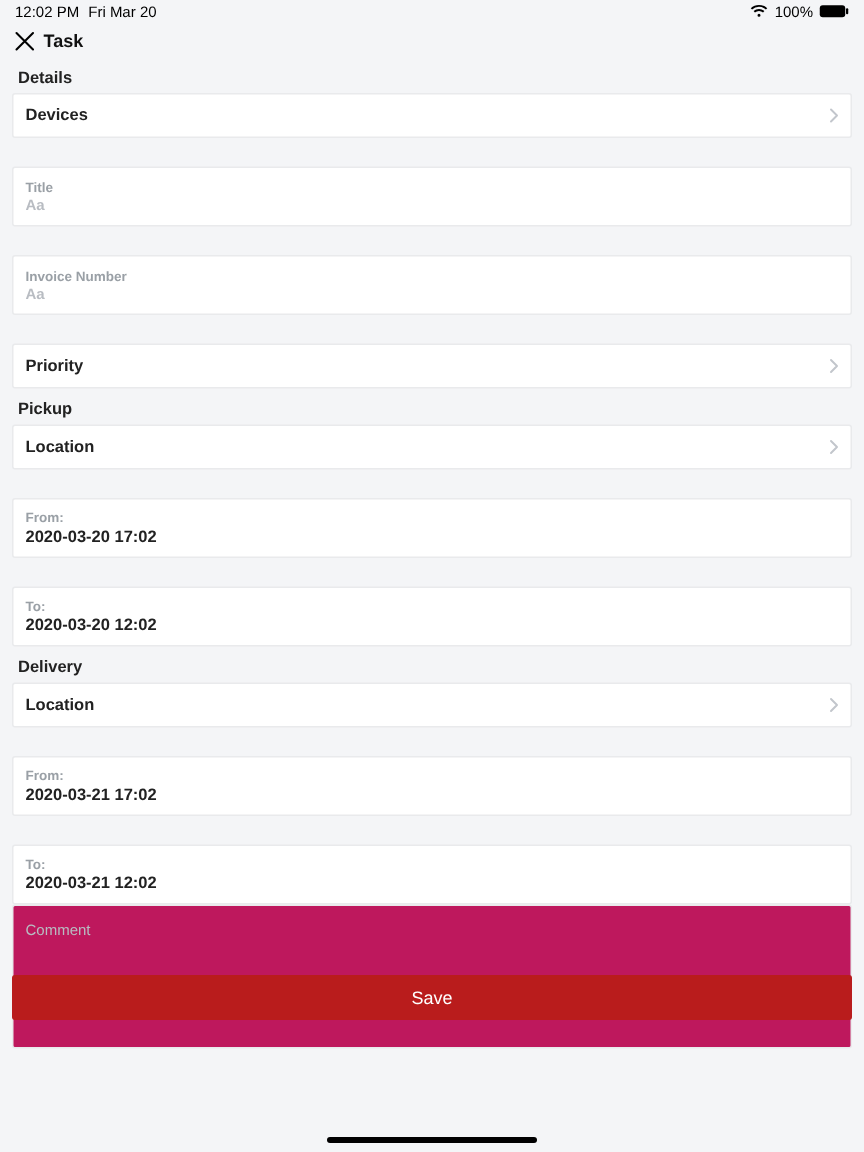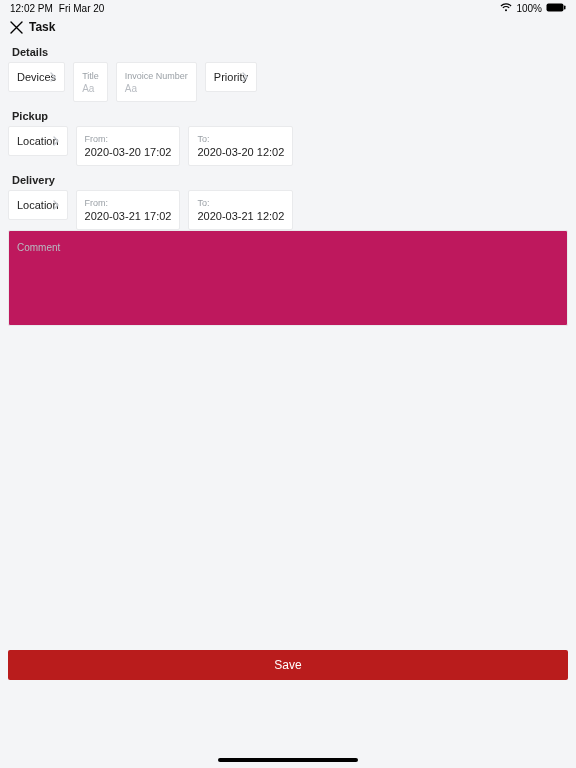--- a/index.html
+++ b/index.html
@@ -5,21 +5,21 @@
     * { box-sizing: border-box; margin: 0; padding: 0; }
     html, body { width: 576px; height: 768px; font-family: -apple-system, "Helvetica Neue", Arial, sans-serif; background: #f4f5f7; color: #111; overflow: hidden; }
     .status-bar { display: flex; align-items: center; height: 16px; padding: 0 10px; font-size: 10px; font-weight: 500; color: #000; }
     .status-left { display: flex; gap: 6px; }
     .status-right { margin-left: auto; display: flex; align-items: flex-start; gap: 4px; }
     .wifi-icon svg, .battery-icon svg { display: block; }
     .nav-bar { display: flex; align-items: center; height: 22px; padding: 0 10px; gap: 6px; }
     .nav-title { font-size: 12px; font-weight: 600; }
     .close-x svg { display: block; }
     .section-header { font-size: 11px; font-weight: 600; padding: 8px 12px 4px; color: #222; }
-    .rows { display: flex; flex-direction: row; gap: 8px; padding: 0 8px; }
+    .rows { display: flex; flex-direction: column; gap: 19px; padding: 0 8px; font-weight: bold; }
     .row { background: #fff; border: 1px solid #e9eaec; border-radius: 2px; display: flex; align-items: center; padding: 0 8px; position: relative; }
     .row.single { height: 30px; }
     .row.double { height: 40px; flex-direction: column; align-items: flex-start; justify-content: center; gap: 2px; }
     .row-label { font-size: 11px; color: #222; }
     .row-sub { font-size: 9px; color: #9aa0a6; }
     .row-value { font-size: 11px; color: #222; }
     .row-placeholder { font-size: 10px; color: #b8bcc2; }
     .chevron { position: absolute; right: 8px; top: 50%; transform: translateY(-50%); }
     .chevron svg { display: block; }
     .comments-box { background: #be185d; border: 1px solid #e9eaec; border-radius: 2px; margin: 0 8px; height: 96px; padding: 6px 8px; }

